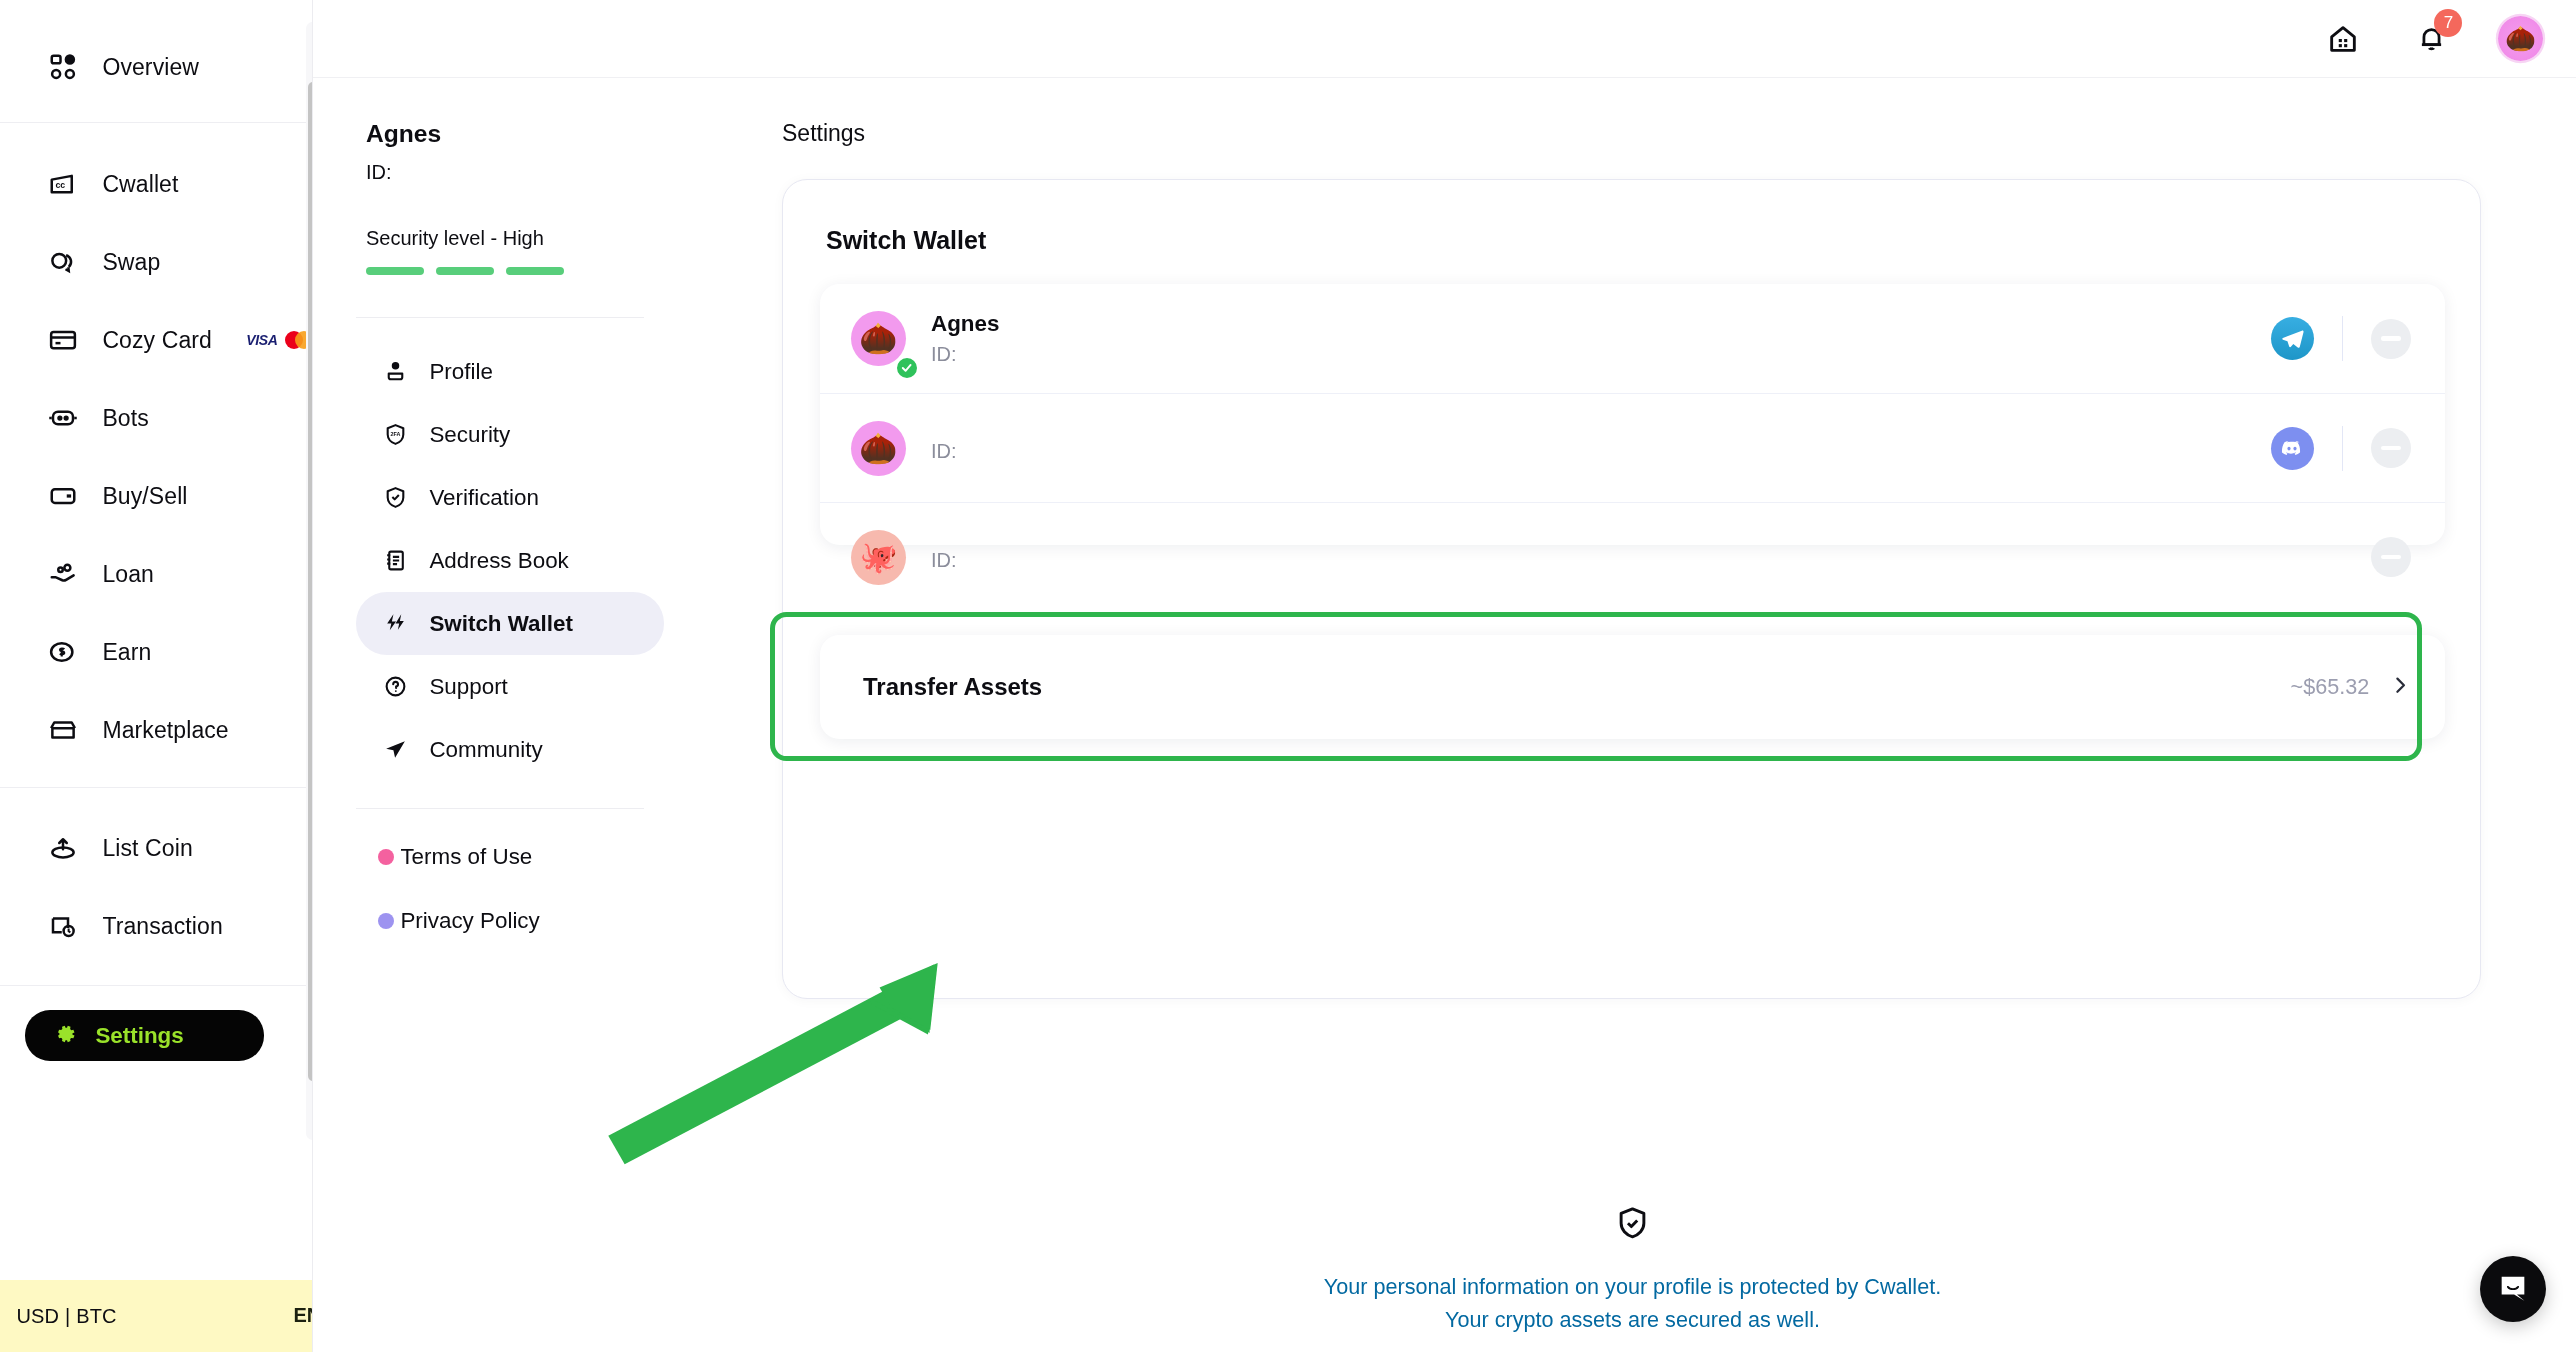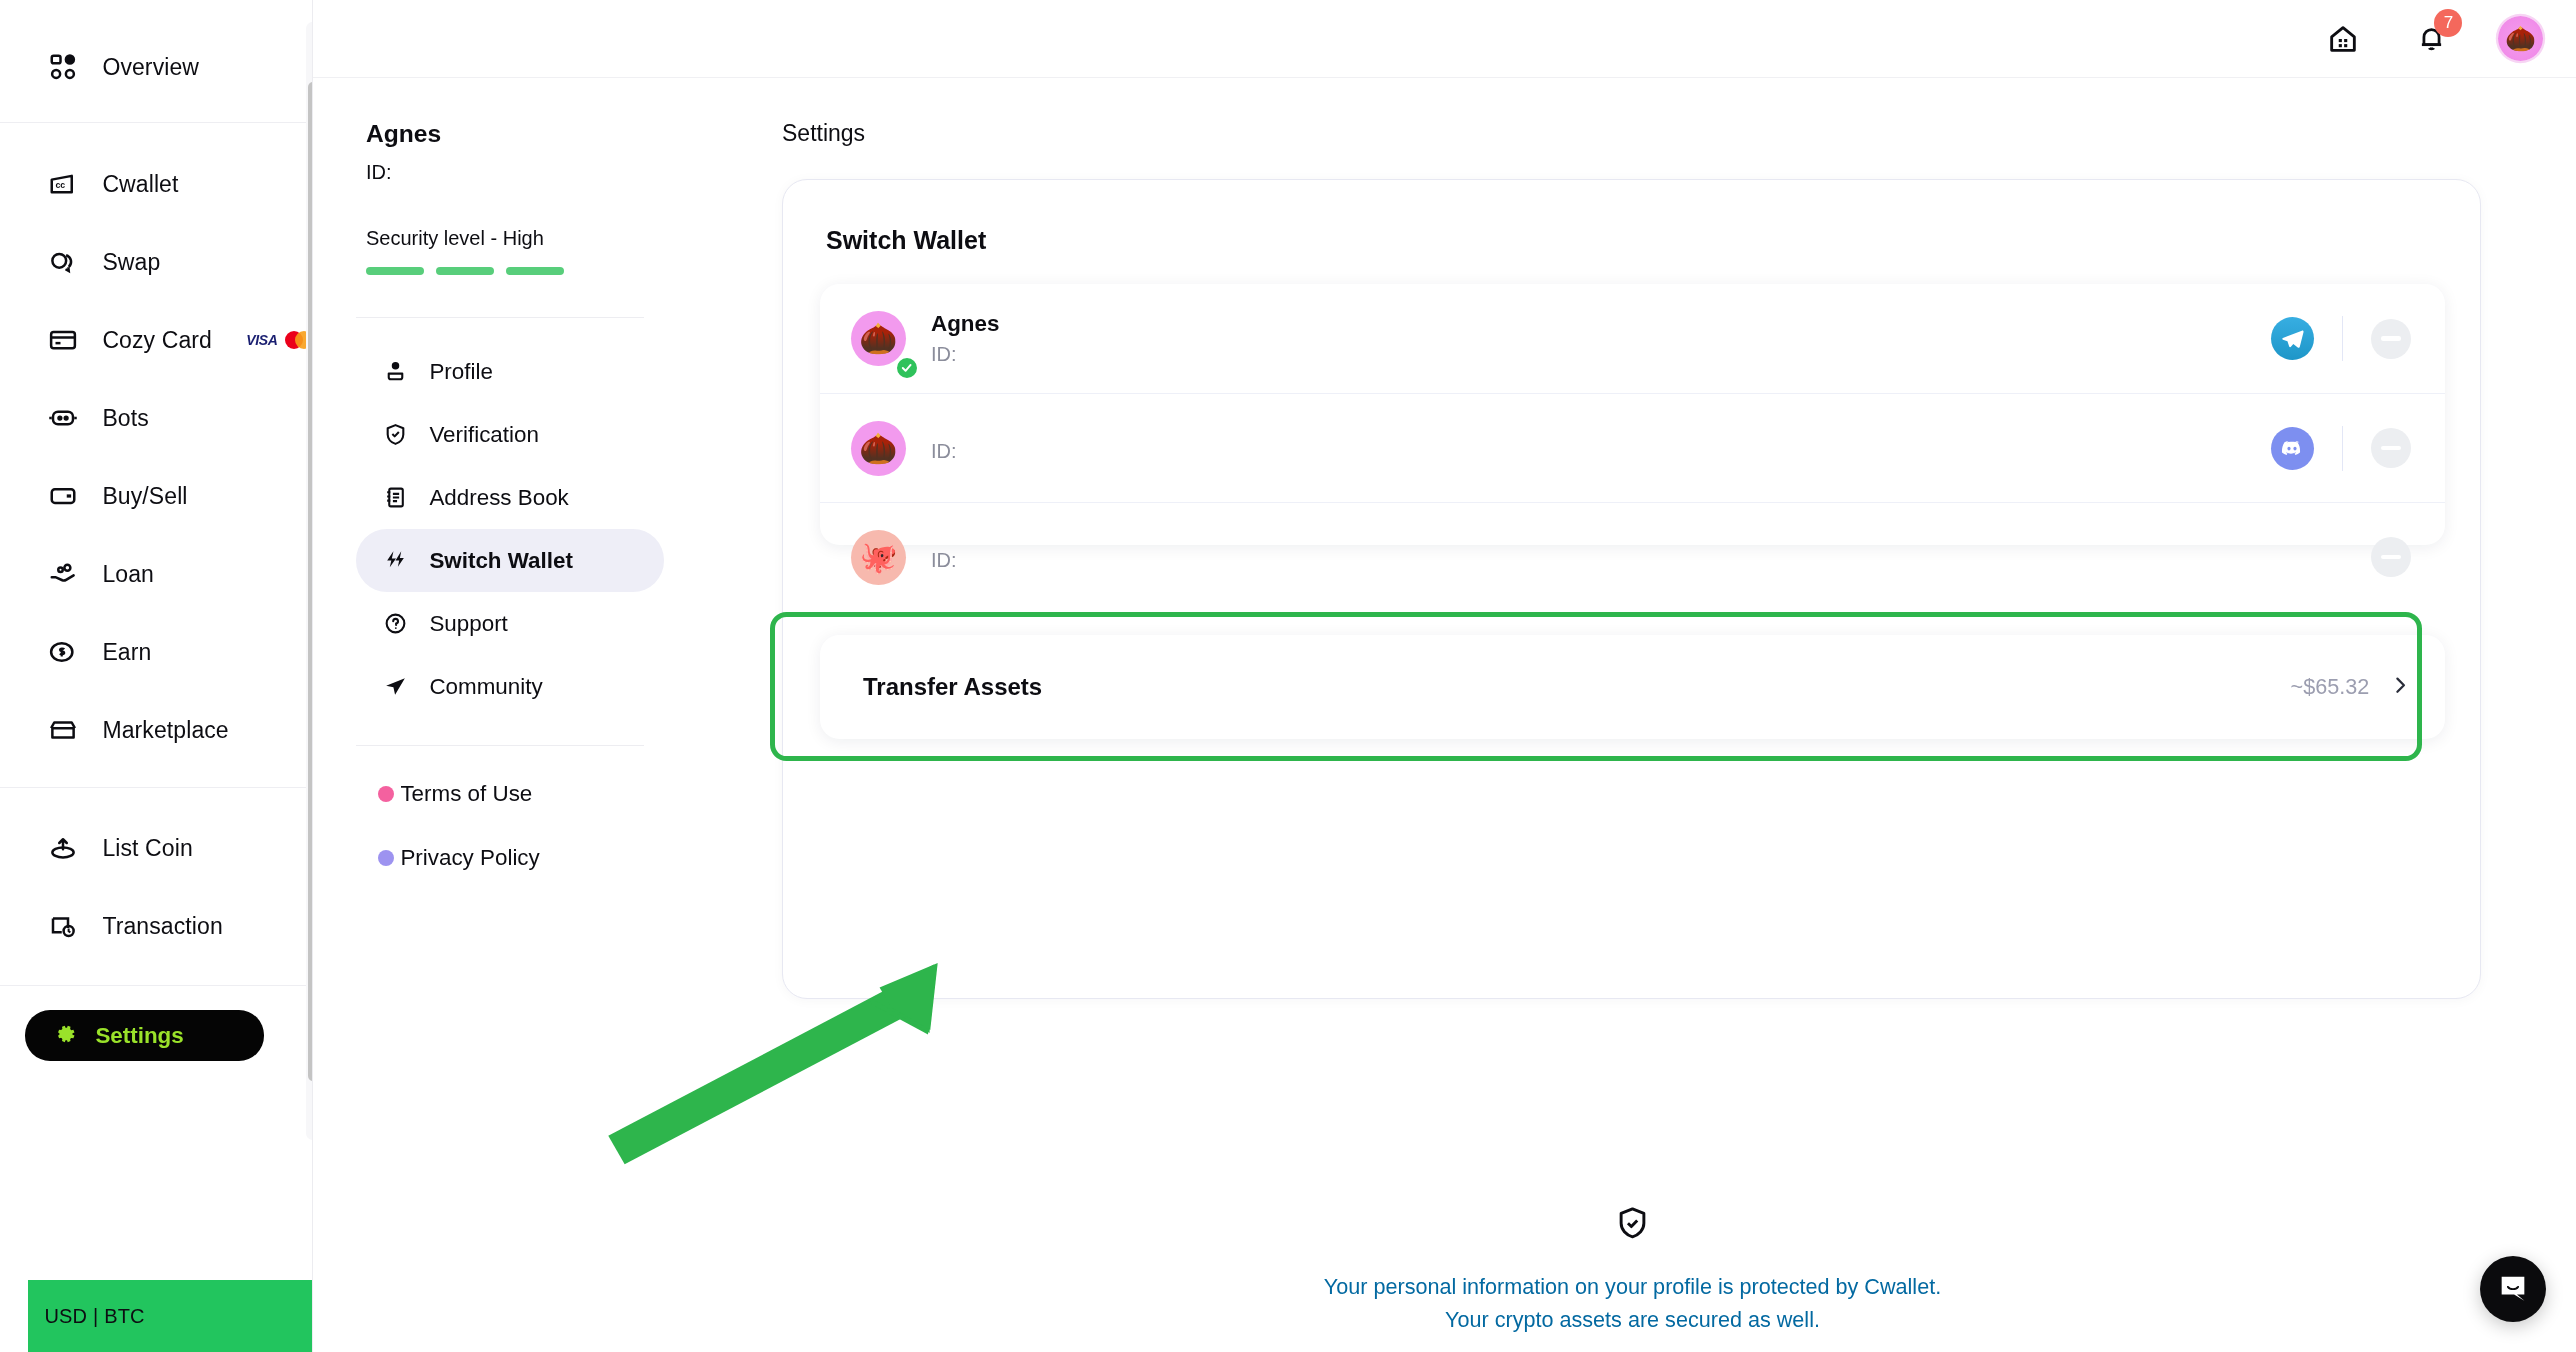--- a/index.html
+++ b/index.html
@@ -42,21 +42,21 @@
     margin: 25px 0 0 25px;
     width: 239px; height: 51px; border-radius: 25px;
     background:#050505; display:flex; align-items:center; gap:16.4px;
     padding-left: 24px; cursor:pointer;
   }
   .settings-pill .lbl { color:#9ae22a; font-size:22.4px; font-weight:700; }
 
   .rail-footer {
     position:absolute; left:0; bottom:0; width:378px; height:72px;
     display:flex; align-items:center; justify-content:space-between;
-    padding: 0 27px 0 16.4px; background:#22c55e;margin-left:28px;
+    padding: 0 27px 0 16.4px; background:#fef9c3;
   }
   .cur { font-size: 20px; color:#0d0d12; letter-spacing:0.2px;}
   .lang { display:flex; align-items:center; gap:10.4px; font-size:20px; font-weight:700; color:#1c2110; cursor:pointer;}
 
   .rail-sbar { position:absolute; left:306px; top:22.4px; width:13.4px; height:1118px; background:#f7f7f9; border-radius:6.7px; }
   .rail-sbar .thumb { position:absolute; left:1.5px; top:60px; width:10.4px; height:999px; background:#c4c4c4; border-radius:5.2px; }
 
   
   .topbar {
     position:absolute; left:313px; top:0; width:2263px; height:78px;
@@ -396,20 +396,29 @@
             <circle cx="12" cy="6.5" r="2.6" fill="#0d0d12"></circle>
               <path d="M5.5 14h13v3.5a2 2 0 0 1-2 2h-9a2 2 0 0 1-2-2z"></path>
           </svg>
         </span>
         <span class="lbl">Profile</span>
       </div>
       <div class="set-item">
         <span class="ico">
           <svg width="25" height="25" viewBox="0 0 24 24" fill="none" stroke="#0d0d12" stroke-width="2" stroke-linejoin="round">
             <path d="M12 3 4.5 6v6c0 4.2 3.2 7.7 7.5 9 4.3-1.3 7.5-4.8 7.5-9V6z"></path>
+            <text x="12" y="13" font-size="5.2" font-weight="bold" fill="#0d0d12" stroke="none" text-anchor="middle" font-family="sans-serif">2FA</text>
+          </svg>
+        </span>
+        <span class="lbl">Security</span>
+      </div>
+      <div class="set-item">
+        <span class="ico">
+          <svg width="25" height="25" viewBox="0 0 24 24" fill="none" stroke="#0d0d12" stroke-width="2" stroke-linejoin="round">
+            <path d="M12 3 4.5 6v6c0 4.2 3.2 7.7 7.5 9 4.3-1.3 7.5-4.8 7.5-9V6z"></path>
               <path d="M9 11.6l2.2 2.2 4-4.2"></path>
           </svg>
         </span>
         <span class="lbl">Verification</span>
       </div>
       <div class="set-item">
         <span class="ico">
           <svg width="25" height="25" viewBox="0 0 24 24" fill="none" stroke="#0d0d12" stroke-width="2" stroke-linejoin="round">
             <rect x="6" y="3.5" width="13" height="17" rx="1.6"></rect>
               <path d="M4 7h3M4 11h3M4 15h3"></path>

